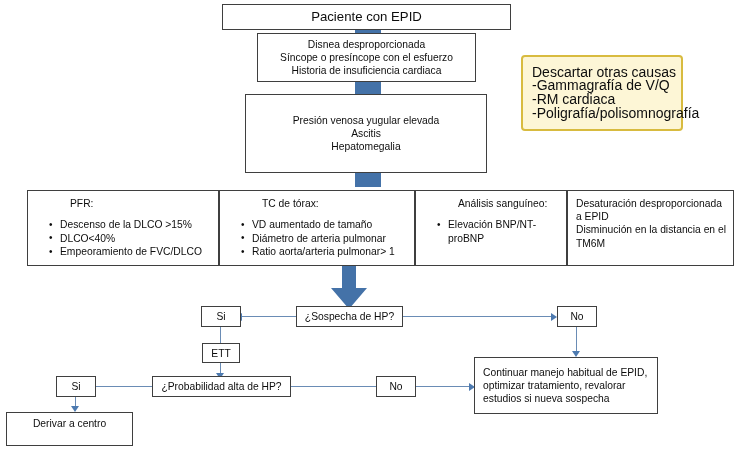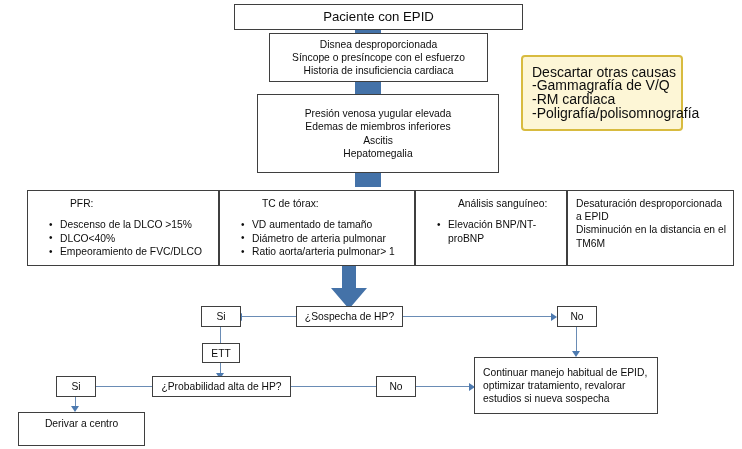--- a/index.html
+++ b/index.html
@@ -23,21 +23,21 @@
     box-sizing: border-box;
     border: 1.4px solid #3f3f3f;
     background: #ffffff;
     display: flex;
     flex-direction: column;
     justify-content: center;
     font-size: 10.3px;
     line-height: 13.2px;
     color: #0d0d0d;
   }
-  .box.center { align-items: center; text-align: center; margin-left: 12px; }
+  .box.center { align-items: center; text-align: center; }
   .box.left   { align-items: flex-start; text-align: left; }
   .pad { padding: 2px 6px; width: 100%; box-sizing: border-box; }
   .line { display: block; white-space: nowrap; }
   .line.wrap { white-space: normal; }
 
   
   #title-box { font-size: 13.2px; line-height: 16px; }
 
   
   .yellow {
@@ -118,21 +118,20 @@
       <span class="line">Síncope o presíncope con el esfuerzo</span>
       <span class="line">Historia de insuficiencia cardiaca</span>
     </div>
   </div>
 
   <div class="bluebar" style="left:355px; top:82px; width:26px; height:12px;"></div>
 
   <div class="box center" style="left:245px; top:94px; width:242px; height:79px;">
     <div class="pad">
       <span class="line">Presión venosa yugular elevada</span>
-      <span class="line">Edemas de miembros inferiores</span>
       <span class="line">Ascitis</span>
       <span class="line">Hepatomegalia</span>
     </div>
   </div>
 
   <div class="bluebar" style="left:355px; top:173px; width:26px; height:14px;"></div>
 
   <div class="box left yellow" style="left:521px; top:55px; width:162px; height:76px;">
     <div class="pad" style="padding-left:9px;">
       <span class="line">Descartar otras causas</span>

